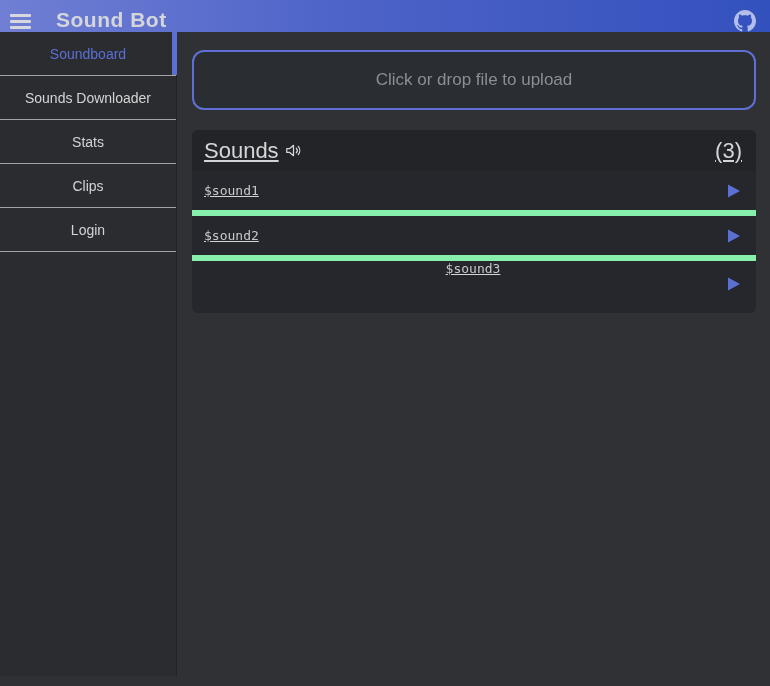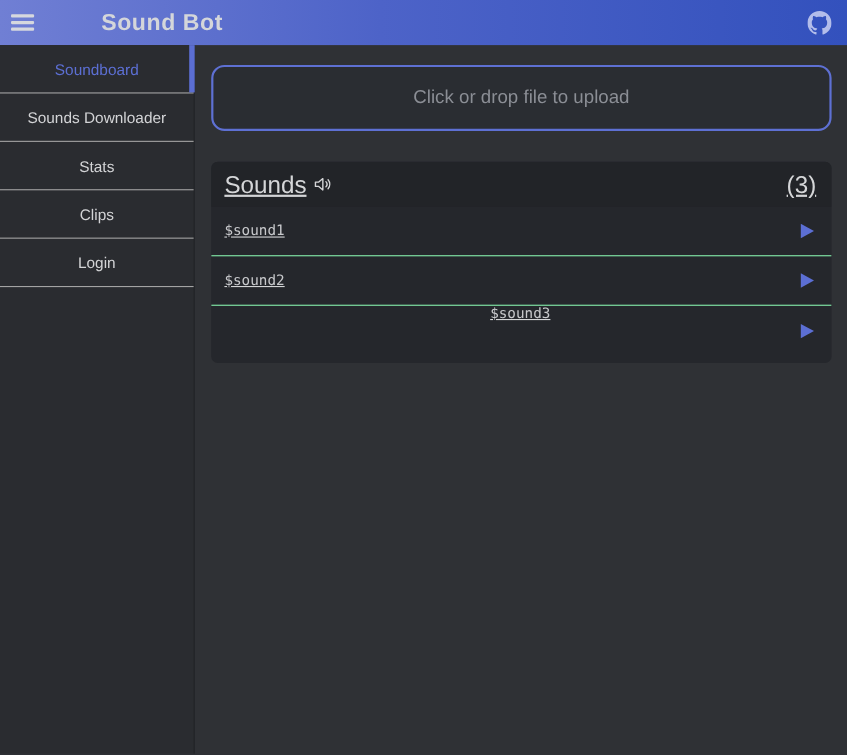--- a/index.html
+++ b/index.html
@@ -4,25 +4,24 @@
 <style>
   * { margin:0; padding:0; box-sizing:border-box; }
   html,body { width:770px; height:686px; overflow:hidden; }
   body {
     font-family:"Liberation Sans", sans-serif;
     background:#2f3135;
     color:#d3d4d6;
   }
   
   .header {
-    height:41px;
+    height:32px;
     background:linear-gradient(90deg,#707fd4 0%,#4d63c8 45%,#3351bd 100%);
-    display:flex; align-items:center;
+    display:flex; align-items:flex-end;
     padding:0 14px 0 10px;
-    gap:36px;
   }
   .menu-btn {
     width:26px; height:22px;
     display:flex; flex-direction:column; justify-content:center; gap:3px;
     cursor:pointer; background:none; border:none;
   }
   .menu-btn span { display:block; height:3px; width:21px; background:#d6d8de; border-radius:1px; }
   .app-title {
     margin-left:20px;
     font-size:21px; font-weight:bold; letter-spacing:.5px;
@@ -59,21 +58,21 @@
   .main { flex:1; padding:18px 14px 0 15px; }
 
   .dropzone {
     height:60px;
     background:#2a2d32;
     border:2px solid #5e70d3;
     border-radius:12px;
     display:flex; align-items:center; justify-content:center;
     color:#8b8e95; font-size:17px;
     cursor:pointer;
-    margin-bottom:28px;
+    margin-bottom:20px;
   }
 
   .sounds-panel {
     background:#25272c;
     border-radius:6px;
     overflow:hidden;
     padding-bottom:7px;
     text-decoration:underline;
   }
   .sounds-header {
@@ -85,21 +84,21 @@
   }
   .sounds-title { font-size:22px; }
   .speaker { width:19px; height:19px; margin-left:5px; color:#d5d6d8; }
   .speaker svg { width:19px; height:19px; }
   .sounds-count { margin-left:auto; font-size:22px; color:#d5d6d8; }
 
   .sound-row {
     height:45px;
     display:flex; align-items:center;
     padding:0 14px 0 12px;
-    border-bottom:1px solid #86efac;
+    border-bottom:6px solid #86efac;
     cursor:pointer;
   }
   .sound-row:last-child { border-bottom:none;flex-direction:column; }
   .sound-name {
     font-family:"DejaVu Sans Mono","Liberation Mono",monospace;
     font-size:13px; color:#c8c9cc;
   }
   .play-btn {
     margin-left:auto;
     background:none; border:none; cursor:pointer;

